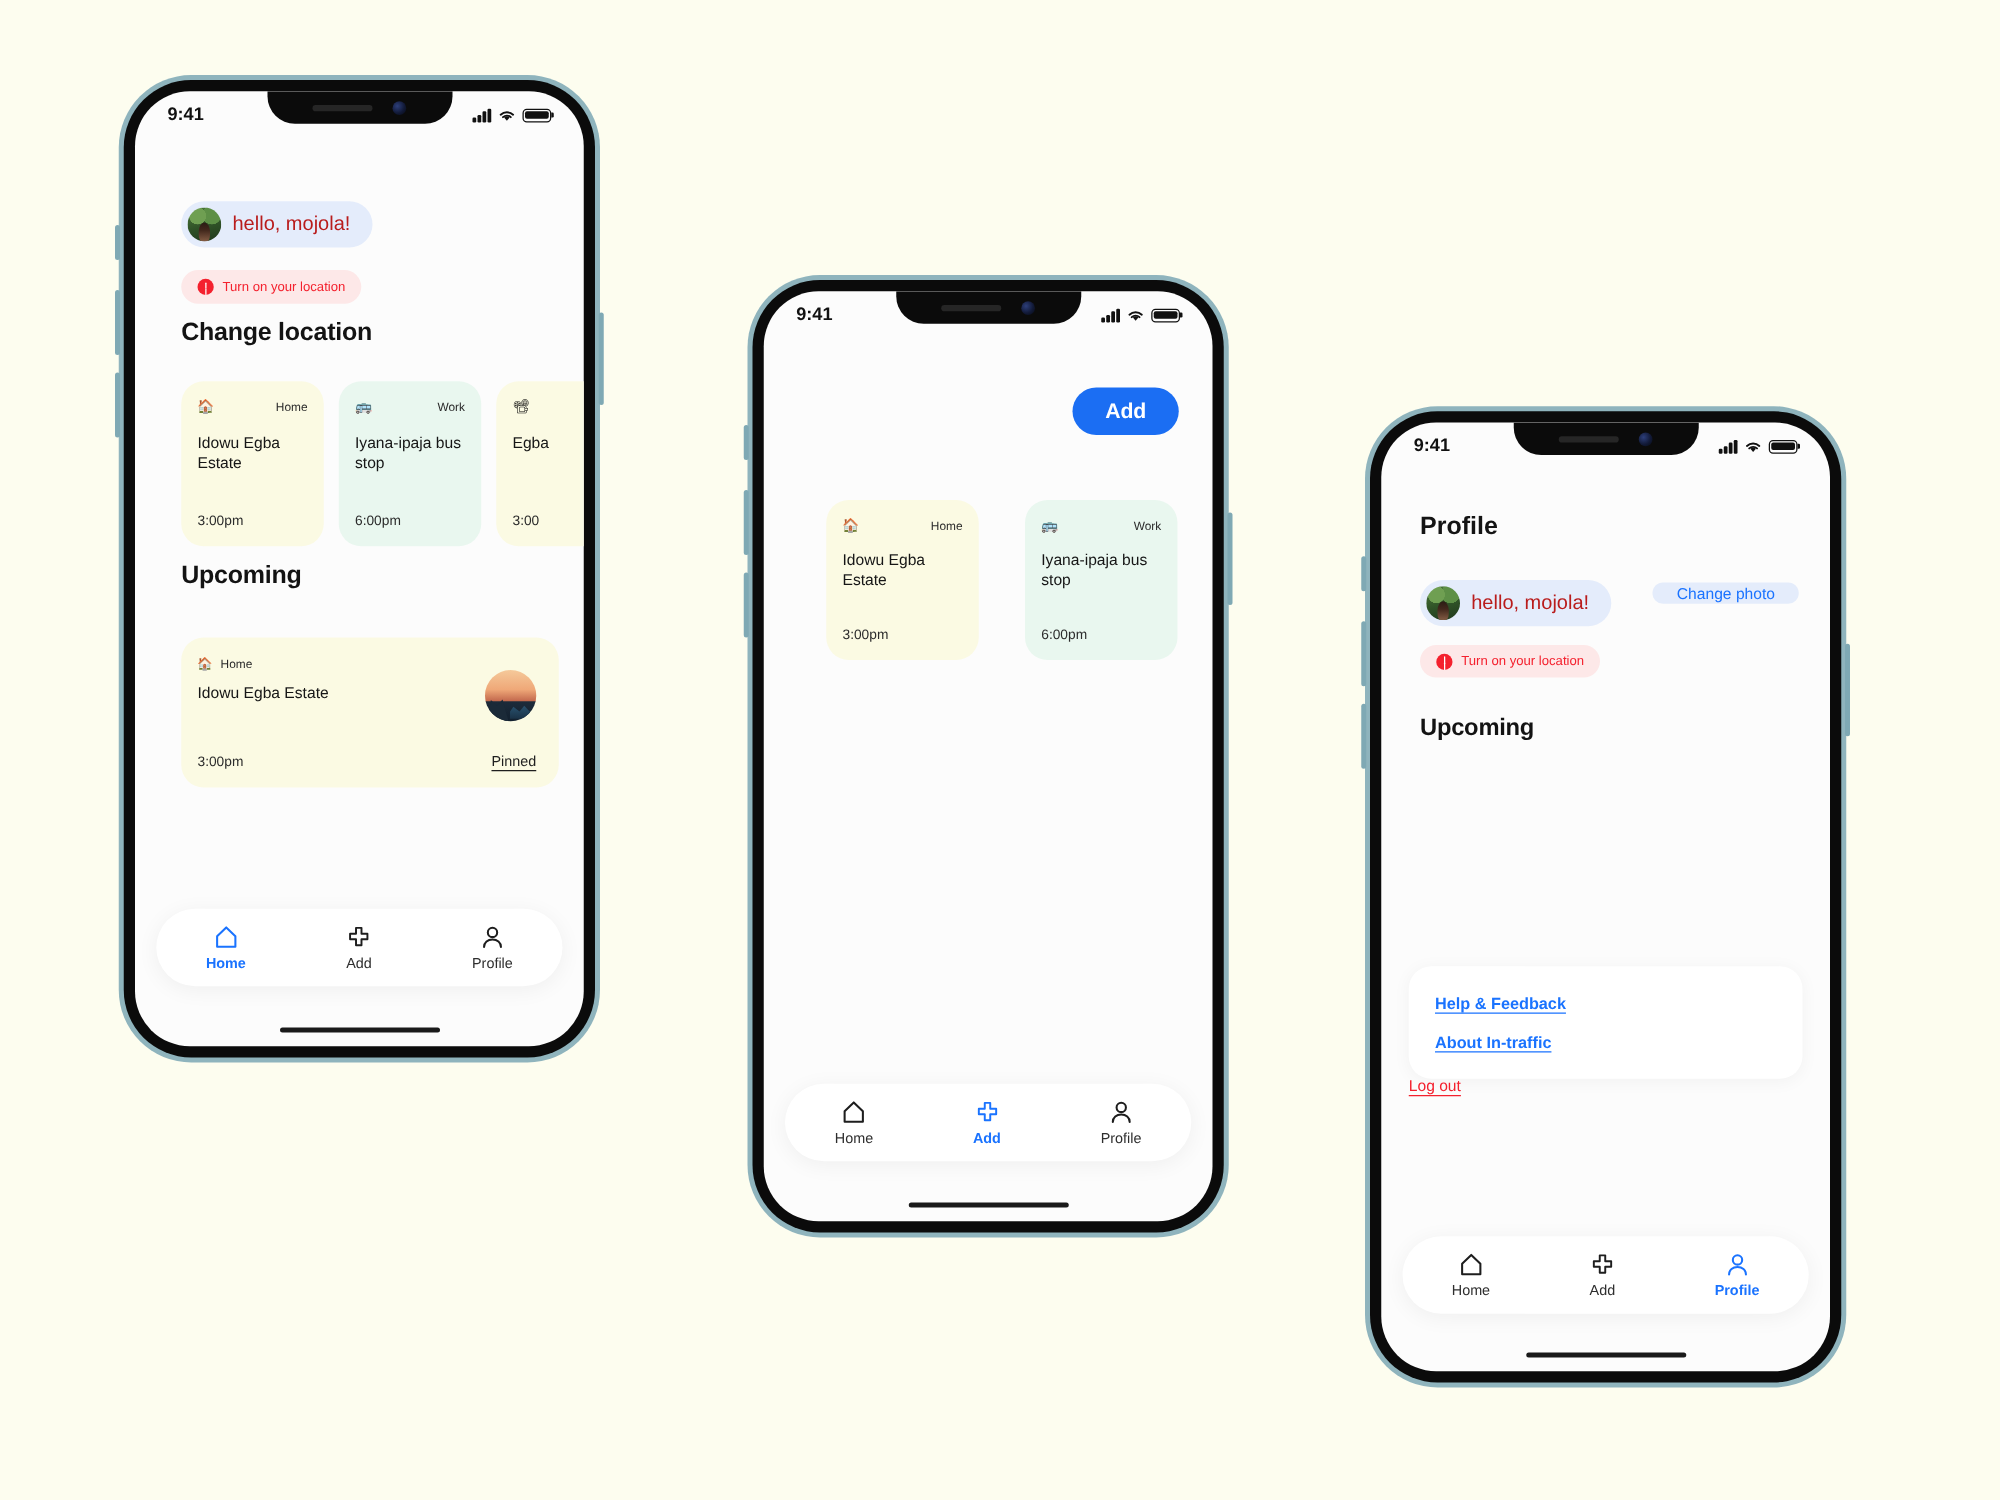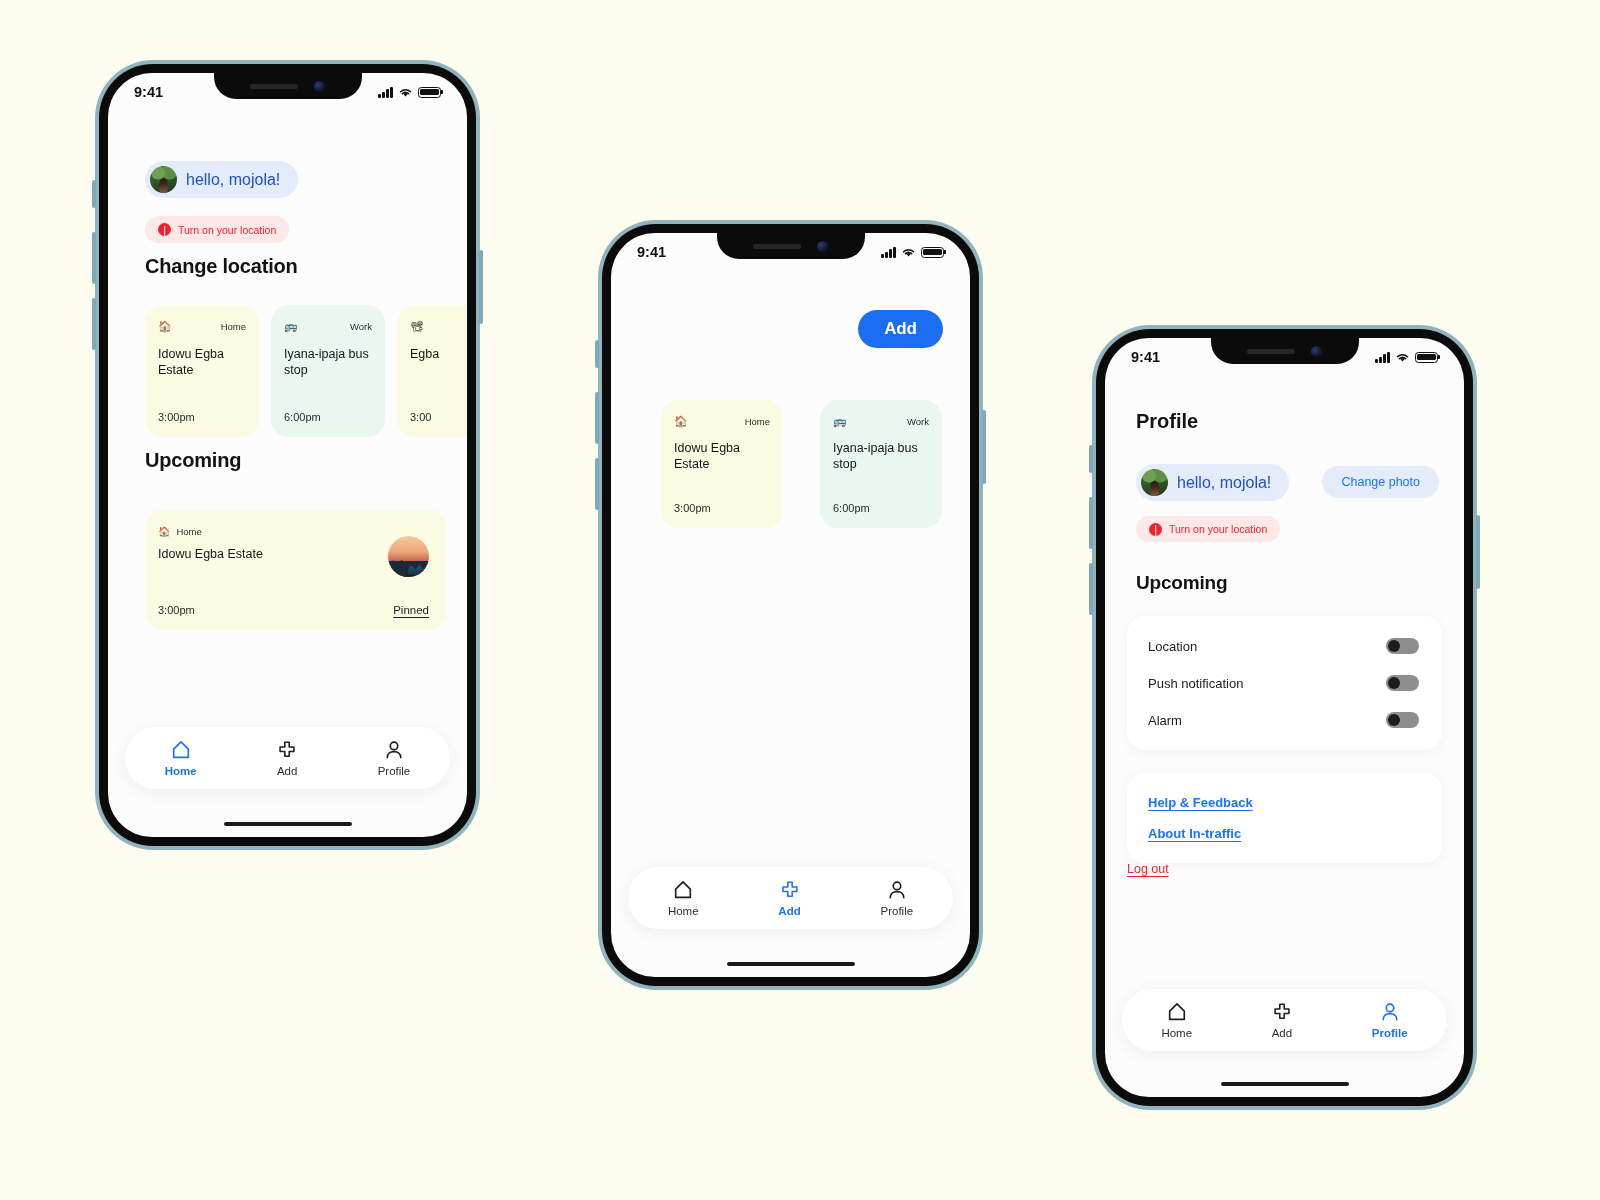--- a/index.html
+++ b/index.html
@@ -142,21 +142,21 @@
     position: relative;
     overflow: hidden;
   }
   .avatar::after {
     content:"";
     position:absolute; left:32%; top:46%;
     width:36%; height:58%;
     border-radius: 48% 48% 40% 40%;
     background: linear-gradient(180deg,#2a1c14 0%, #43291d 40%, #8a6148 100%);
   }
-  .greeting-text { font-weight: 500; color: #1d4ed8; white-space: nowrap; }
+  .greeting-text { font-weight: 500; color: #b91c1c; white-space: nowrap; }
 
   .warn-pill {
     display: inline-flex;
     align-items: center;
     gap: 7px;
     background: #fde8e8;
     border-radius: 999px;
     padding: 5px 13px;
   }
   .warn-dot {
@@ -558,49 +558,29 @@
           <span class="camera"></span>
         </div>
 
         <div class="profile-title" style="position:absolute; left:31px; top:72px; font-size:20px;">Profile</div>
 
         <div class="greeting-pill" style="position:absolute; left:31px; top:126px; height:37px; font-size:16px;">
           <span class="avatar" style="width:27px;height:27px;"></span>
           <span class="greeting-text">hello, mojola!</span>
         </div>
 
-        <button class="change-photo" style="position:absolute; right:25px; top:128px; height:32px; padding:0 19px; font-size:12.5px;">Change photo</button>
+        <button class="change-photo" style="position:absolute; right:25px; top:128px; height:17px; padding:0 19px; font-size:12.5px;">Change photo</button>
 
         <div class="warn-pill" style="position:absolute; left:31px; top:178px; height:26px; font-size:10.5px;">
           <span class="warn-dot" style="width:13px;height:13px;"></span>
           <span class="warn-text">Turn on your location</span>
         </div>
 
         <div class="section-title" style="position:absolute; left:31px; top:234px; font-size:19px;">Upcoming</div>
 
-        <div class="panel" style="position:absolute; left:22px; right:22px; top:278px; padding:22px 23px 22px 21px;">
-          <div class="setting-row" style="margin-bottom:21px;">
-            <span class="setting-label" style="font-size:13px;">Location</span>
-            <span class="toggle" style="width:33px;height:16px;">
-                <i style="width:12px;height:12px;"></i>
-              </span>
-          </div>
-          <div class="setting-row" style="margin-bottom:21px;">
-            <span class="setting-label" style="font-size:13px;">Push notification</span>
-            <span class="toggle" style="width:33px;height:16px;">
-                <i style="width:12px;height:12px;"></i>
-              </span>
-          </div>
-          <div class="setting-row">
-            <span class="setting-label" style="font-size:13px;">Alarm</span>
-            <span class="toggle" style="width:33px;height:16px;">
-                <i style="width:12px;height:12px;"></i>
-              </span>
-          </div>
-        </div>
 
         <div class="panel" style="position:absolute; left:22px; right:22px; top:435px; padding:22px 21px;">
           <span class="link-item" style="font-size:13px; margin-bottom:16px;">Help &amp; Feedback</span>
           <span class="link-item" style="font-size:13px;">About In-traffic</span>
         </div>
 
         <span class="logout" style="position:absolute; left:22px; top:524px; font-size:12.5px;">Log out</span>
 
         <div class="tabbar" style="left:17px; right:17px; bottom:46px; height:62px;">
           <div class="tab">

